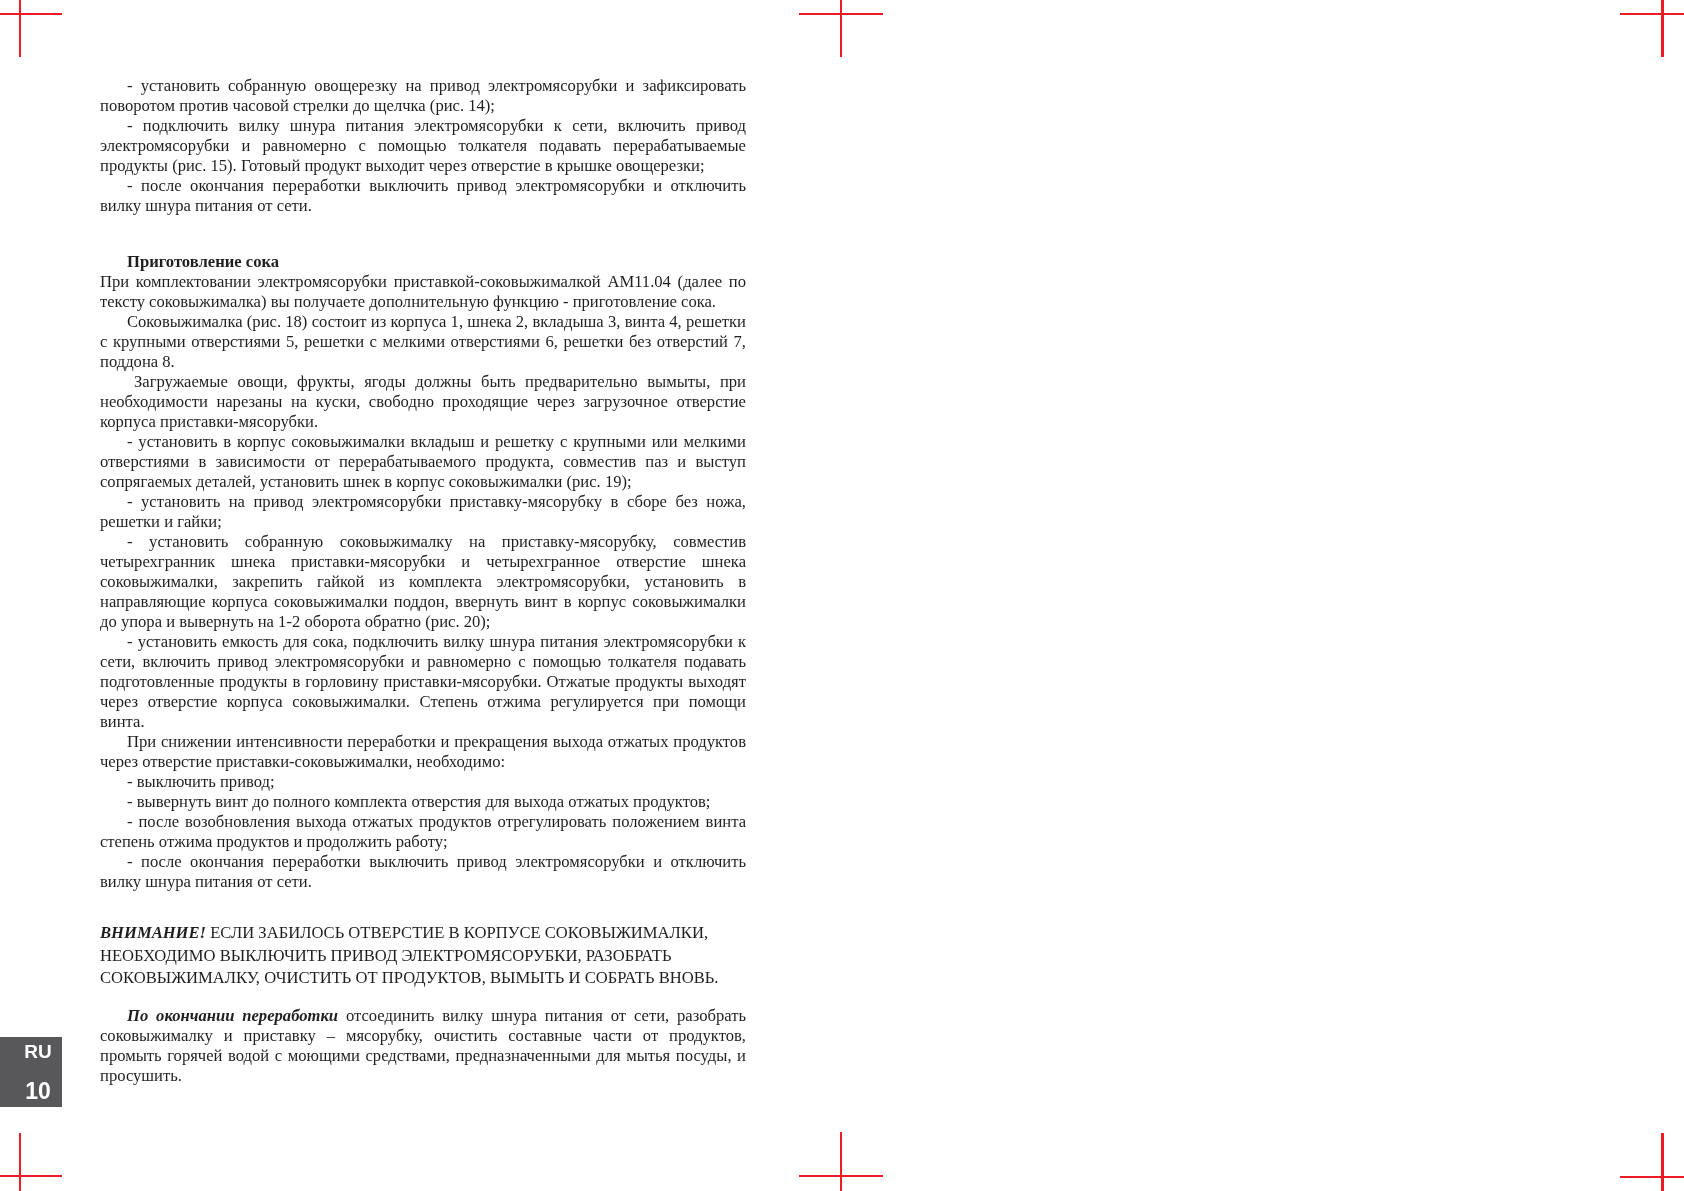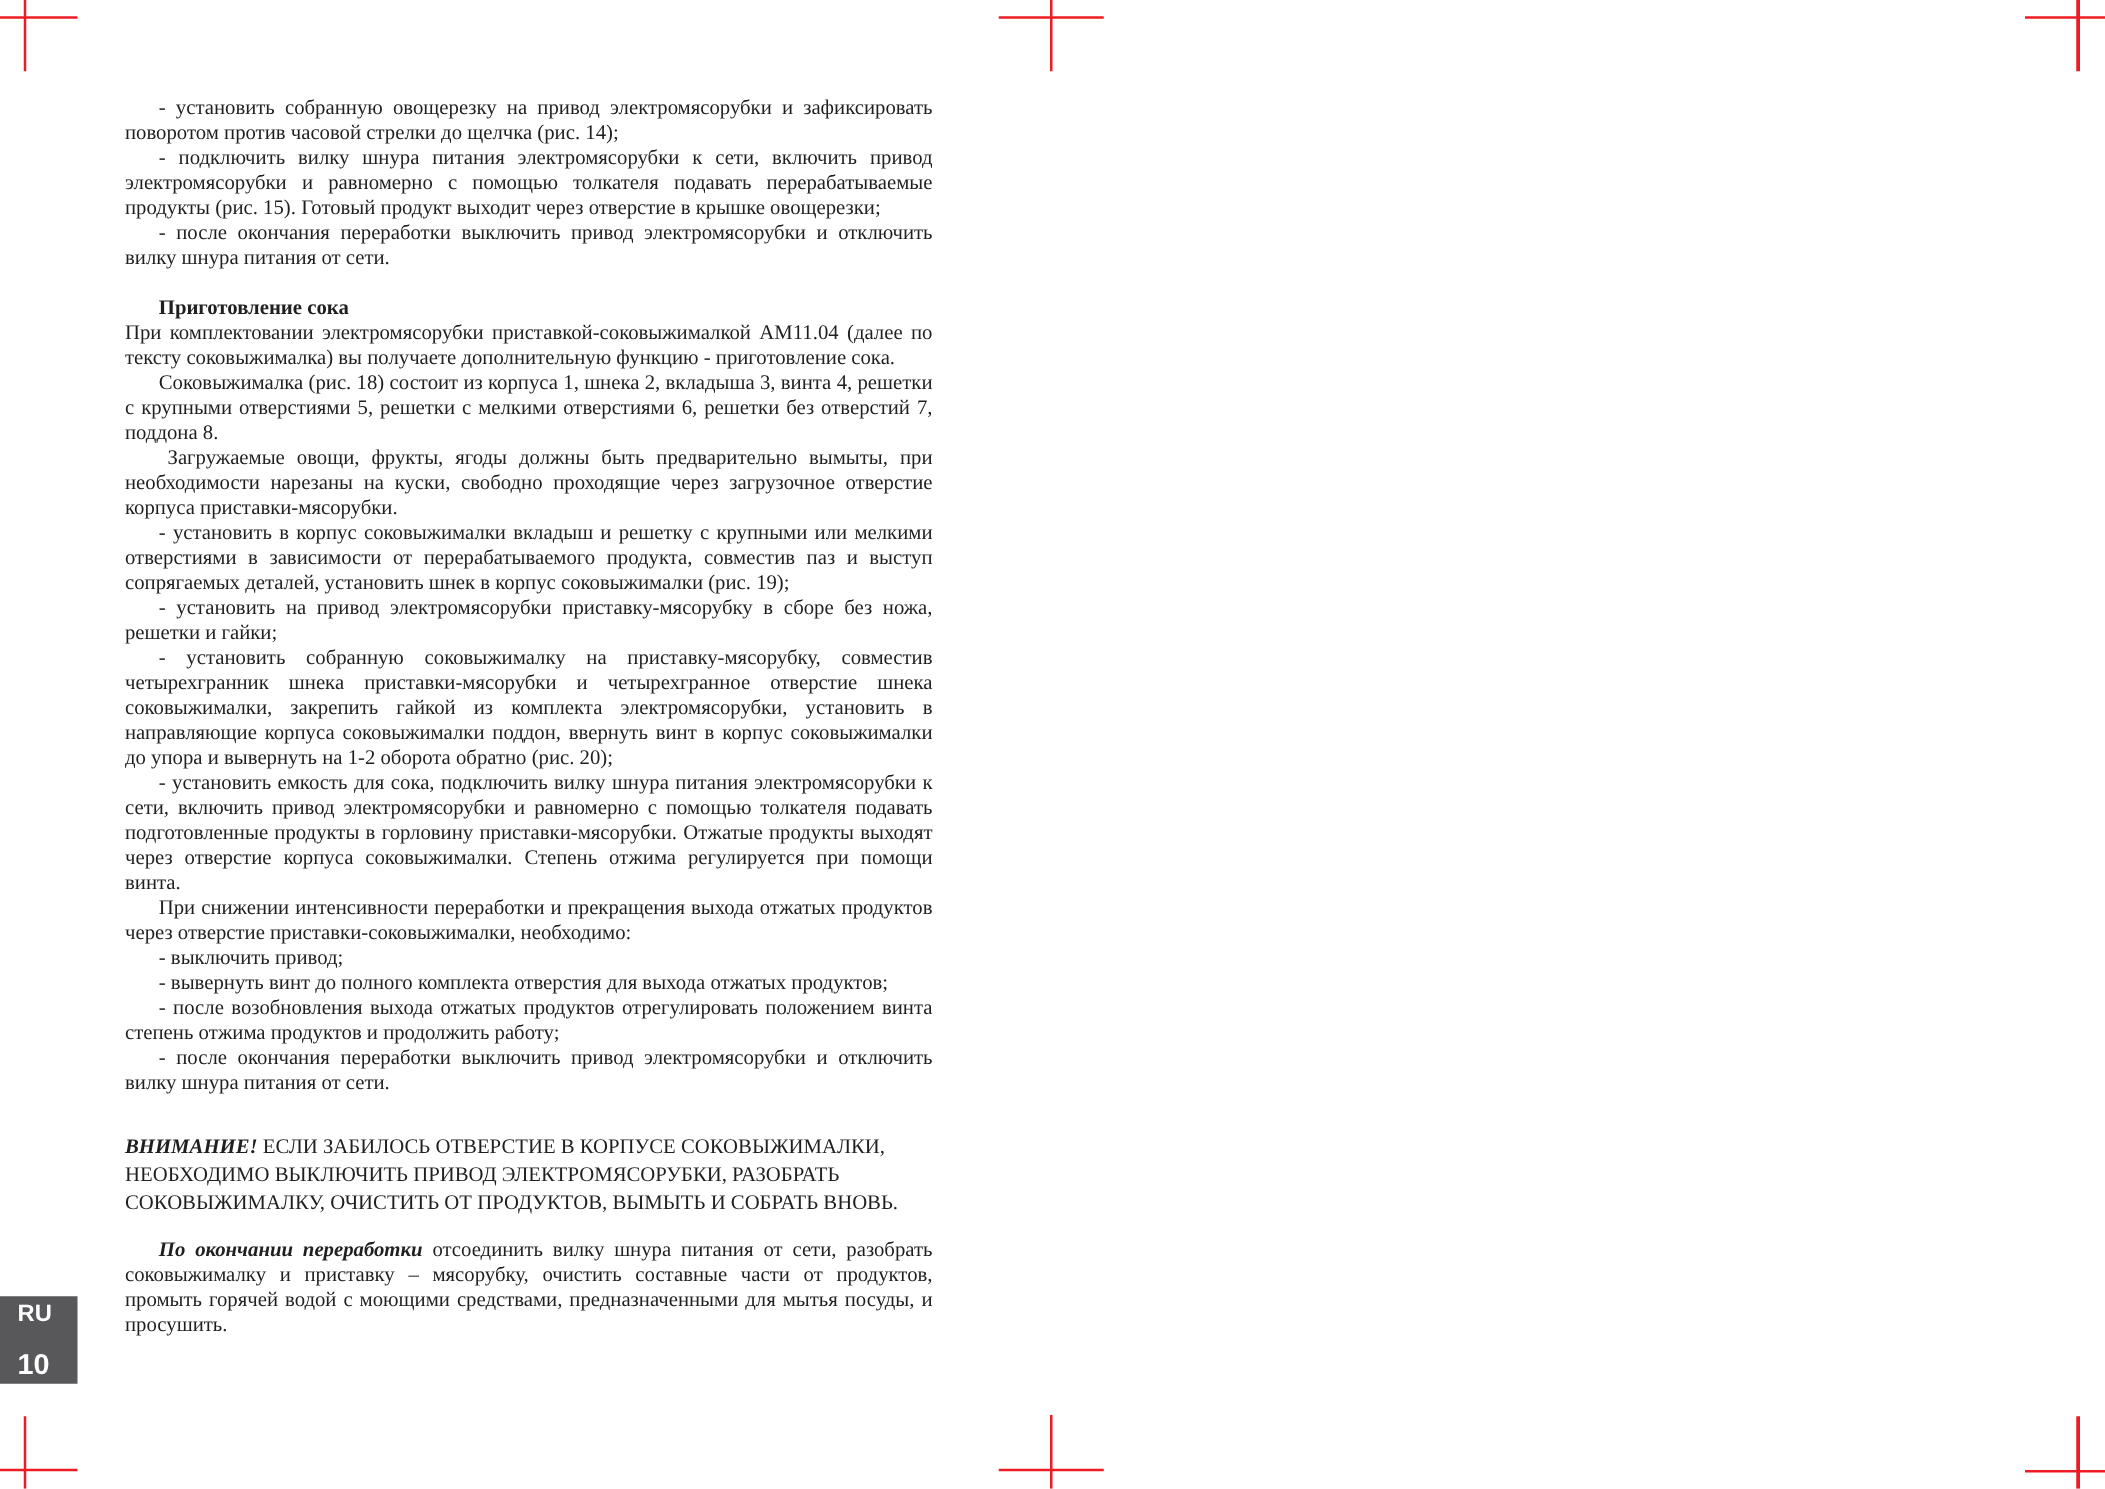--- a/index.html
+++ b/index.html
@@ -24,21 +24,21 @@
     color: var(--ink);
     font-size: 16.6px;
     line-height: 20px;
     text-align: justify;
   }
   .textcol p { margin: 0; }
   .textcol p.body        { text-indent: 27px; }
   .textcol p.body-noindent { text-indent: 0; }
   .textcol p.body-lg     { text-indent: 34px; }
   .textcol p.heading     { text-indent: 27px; font-weight: bold; }
-  .textcol p.gap         { margin-top: 20px; }
+  .textcol p.gap         { margin-top: 36px; }
   .textcol p.warning {
     text-indent: 0;
     text-align: left;
     line-height: 22.5px;
     margin-top: 30px;
   }
   .textcol p.warning b { font-weight: bold; }
   .textcol p.final {
     text-indent: 27px;
     margin-top: 16px;
@@ -49,21 +49,21 @@
   .ru-tab {
     position: absolute;
     left: 0; top: 1037px;
     width: 62px; height: 70px;
     background: var(--tab-bg);
     color: var(--tab-fg);
     font-family: "Liberation Sans", sans-serif;
     font-weight: bold;
     display: flex;
     flex-direction: column;
-    align-items: flex-start;
+    align-items: center;
     justify-content: center;
     padding-left: 14px;
     box-sizing: border-box;
     gap: 19px;
   }
   .ru-tab .lang { font-size: 19px; line-height: 19px; }
   .ru-tab .num  { font-size: 23px; line-height: 23px; }
 
   
   .cm { position: absolute; background: var(--red); }

